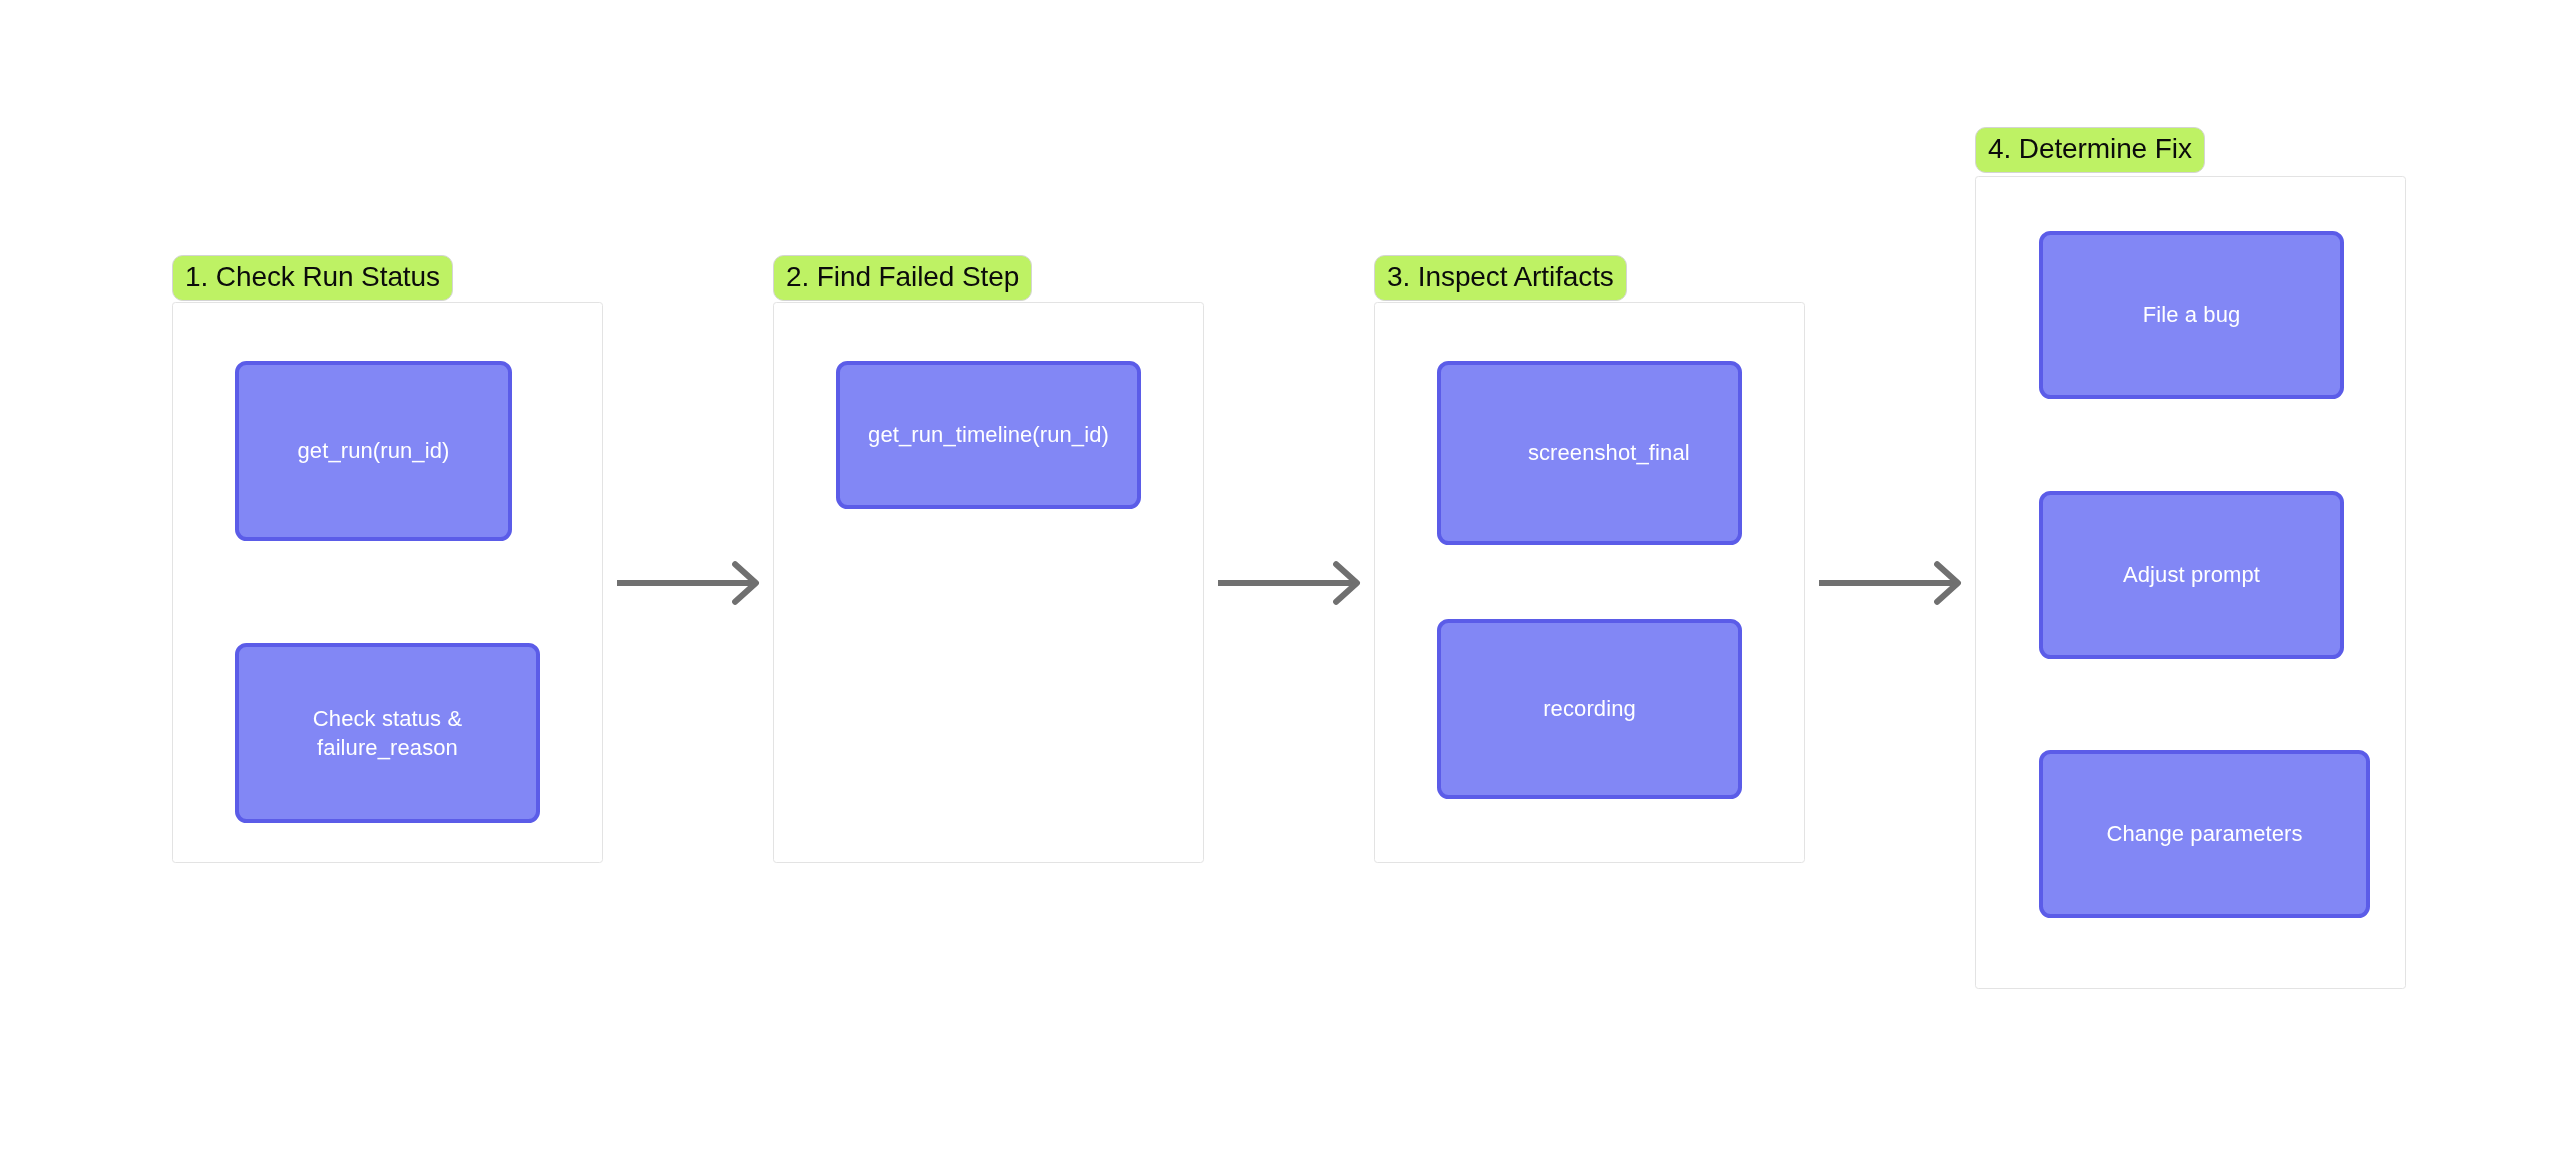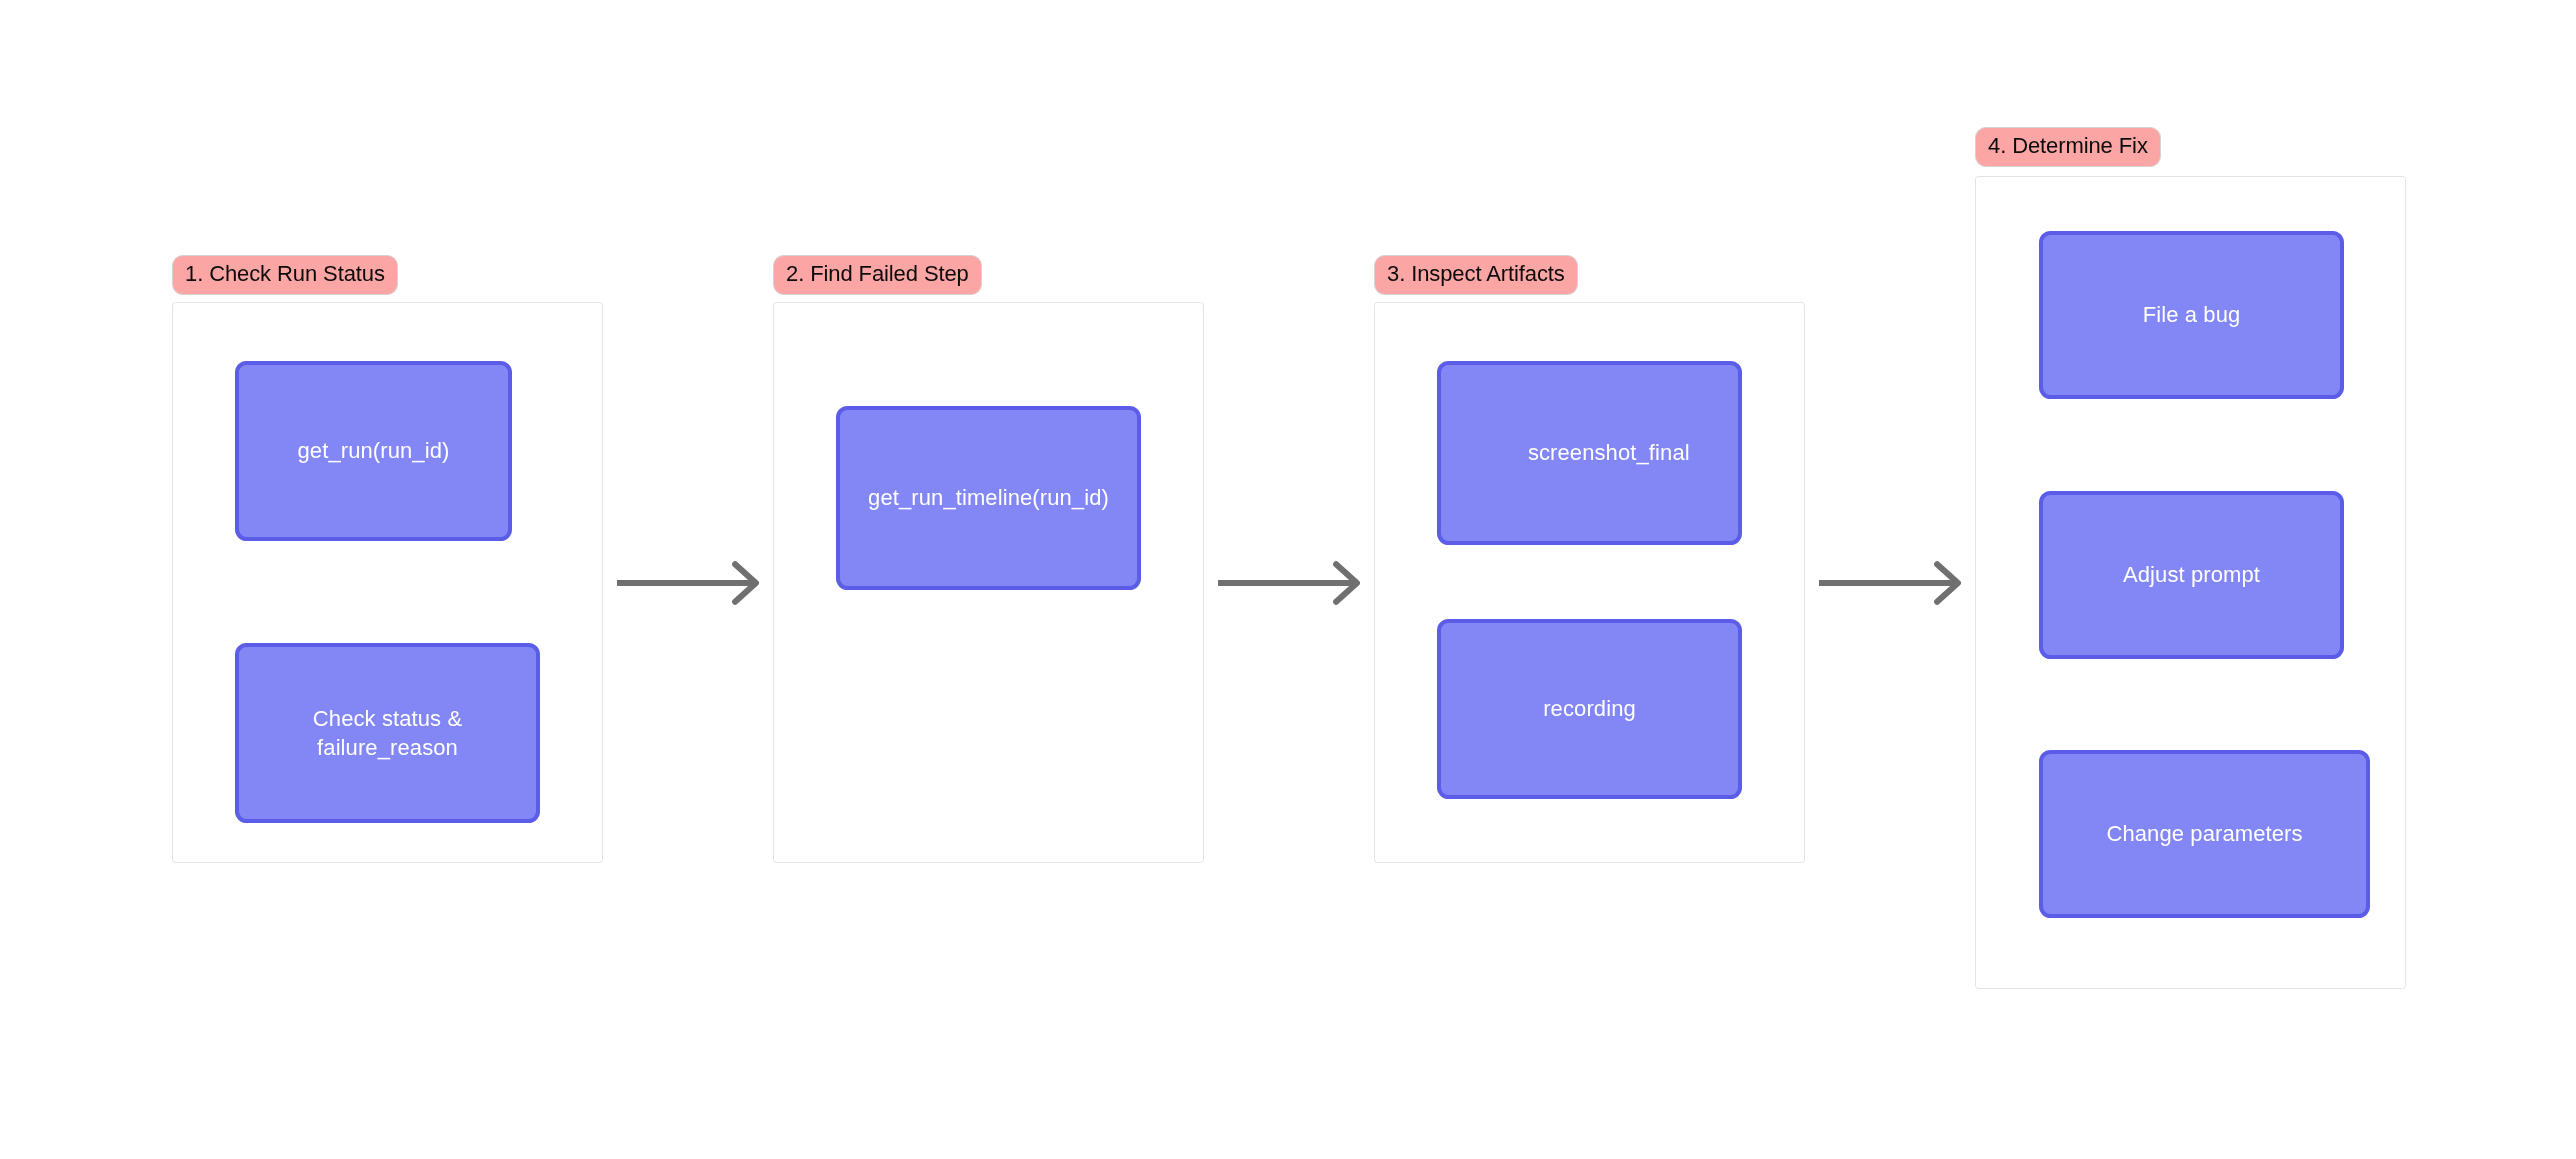--- a/index.html
+++ b/index.html
@@ -29,25 +29,25 @@
     border-radius: 3.4px;
     box-sizing: border-box;
   }
 
   
   .group-label {
     position: absolute;
     display: flex;
     align-items: center;
     justify-content: flex-start;
-    background: #fca5a5;
+    background: #bef264;
     border: 1.3px solid #d4d4d4;
     border-radius: 10.7px;
     color: #0b0b0b;
-    font-size: 22px;
+    font-size: 28px;
     line-height: 1;
     letter-spacing: -0.1px;
     padding: 7.4px 12px 8.7px 12px;
     white-space: nowrap;
     box-sizing: border-box;
   }
 
   
   .node {
     position: absolute;
@@ -103,21 +103,21 @@
   <svg class="arrow-svg" style="left:617px; top:562px; width:149px; height:42px;" viewBox="0 0 222 62">
     <line class="arrow-shaft" x1="0" y1="31" x2="205" y2="31"></line>
     <polyline class="arrow-head" points="176,3 207,31 176,59"></polyline>
   </svg>
 
   <div class="group-label" style="left:773px; top:255px;">
     <span>2. Find Failed Step</span>
   </div>
   <div class="group" style="left:773px; top:302px; width:431px; height:561px;">
   </div>
-  <div class="node" style="left:836px; top:361px; width:305px; height:184px;margin-top:45px;">
+  <div class="node" style="left:836px; top:361px; width:305px; height:148px;">
     <span>get_run_timeline(run_id)</span>
   </div>
 
   <svg class="arrow-svg" style="left:1218px; top:562px; width:149px; height:42px;" viewBox="0 0 222 62">
     <line class="arrow-shaft" x1="0" y1="31" x2="205" y2="31"></line>
     <polyline class="arrow-head" points="176,3 207,31 176,59"></polyline>
   </svg>
 
   <div class="group-label" style="left:1374px; top:255px;">
     <span>3. Inspect Artifacts</span>

